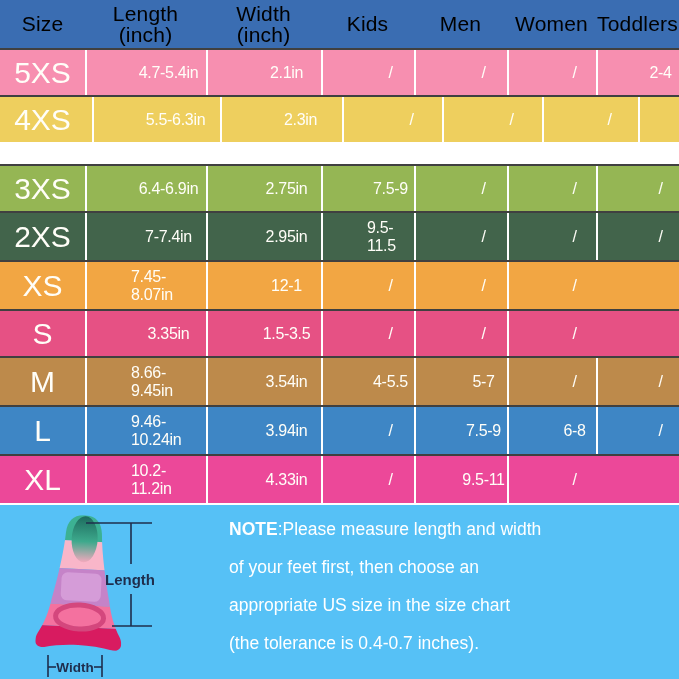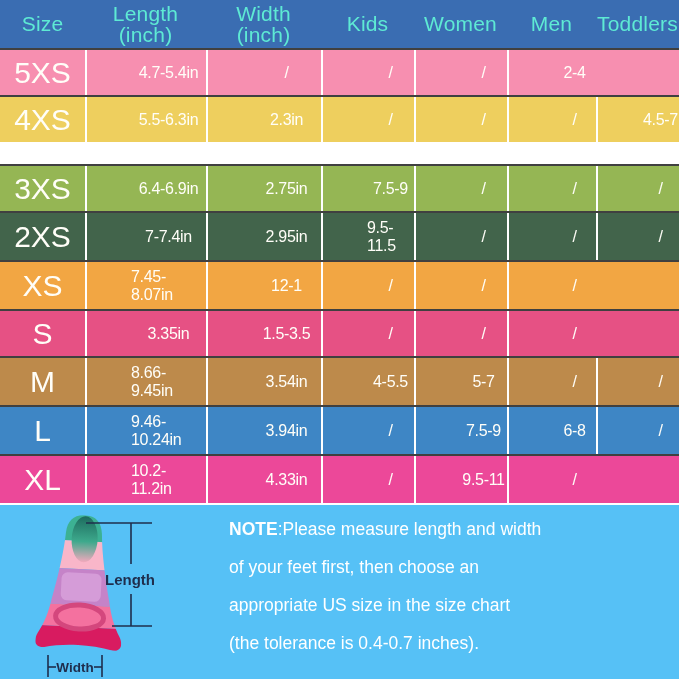--- a/index.html
+++ b/index.html
@@ -10,21 +10,21 @@
   }
   
   .size-table { height:503px; display:flex; flex-direction:column; }
   .row {
     display:grid;
     grid-template-columns:85px 121px 115px 93px 93px 89px 83px;
   }
   .header-row { height:48px; }
   .header-row > div {
     display:flex; align-items:center; justify-content:center;
-    color:#5eead4; font-size:21px; line-height:1.02; text-align:center;
+    color:#000000; font-size:21px; line-height:1.02; text-align:center;
     white-space:pre-line; letter-spacing:.2px;
   }
   .data-row { flex:1 1 auto; border-top:2px solid #404040; }
   .data-row > div {
     display:flex; align-items:center; justify-content:center;
     color:#fffef8; overflow:hidden;
   }
   .data-row > div + div { border-left:2px solid #fff; }
   .size-cell { font-size:30px; }
   .val-cell  { font-size:16px; letter-spacing:-.3px;padding-left:44px; }
@@ -44,34 +44,35 @@
 <div class="page">
 
   <div class="size-table">
     <div class="row header-row" style="background: rgb(58, 109, 178);">
       <div>Size</div>
       <div>Length
 (inch)</div>
       <div>Width
 (inch)</div>
       <div>Kids</div>
+      <div>Men</div>
       <div>Women</div>
-      <div>Men</div>
       <div>Toddlers</div>
     </div>
 
   <div class="row data-row" style="background: rgb(247, 143, 176);">
       <div class="size-cell">5XS</div>
       <div class="val-cell">4.7-5.4in</div>
+      <div class="val-cell">2.1in</div>
       <div class="val-cell">/</div>
       <div class="val-cell">/</div>
       <div class="val-cell">/</div>
       <div class="val-cell">2-4</div>
     </div>
-      <div class="row data-row" style="background: rgb(238, 207, 94);">
+      <div class="row data-row" style="background: rgb(238, 207, 94); gap: 7px;">
       <div class="size-cell">4XS</div>
       <div class="val-cell">5.5-6.3in</div>
       <div class="val-cell">2.3in</div>
       <div class="val-cell">/</div>
       <div class="val-cell">/</div>
       <div class="val-cell">/</div>
       <div class="val-cell">4.5-7</div>
     </div>
       <div class="row data-row" style="background: rgb(149, 182, 84); margin-top: 22px;">
       <div class="size-cell">3XS</div>

